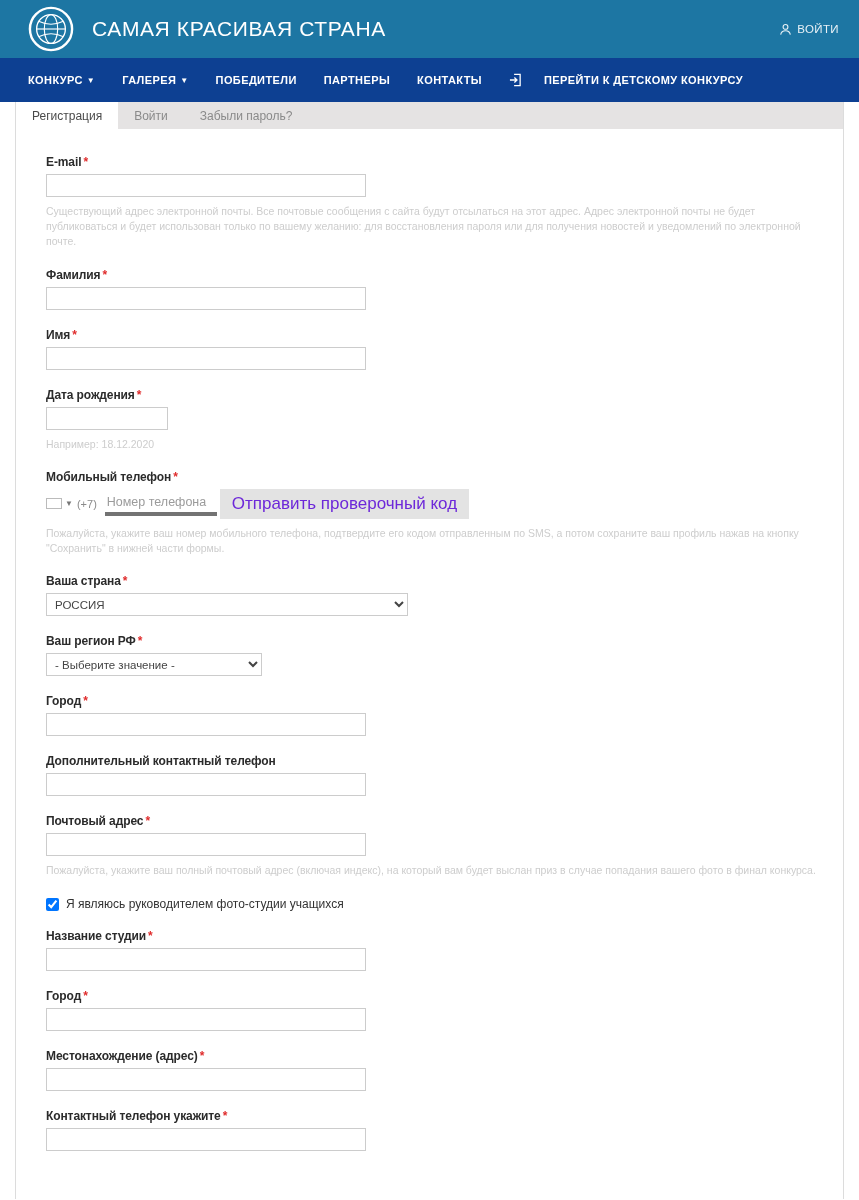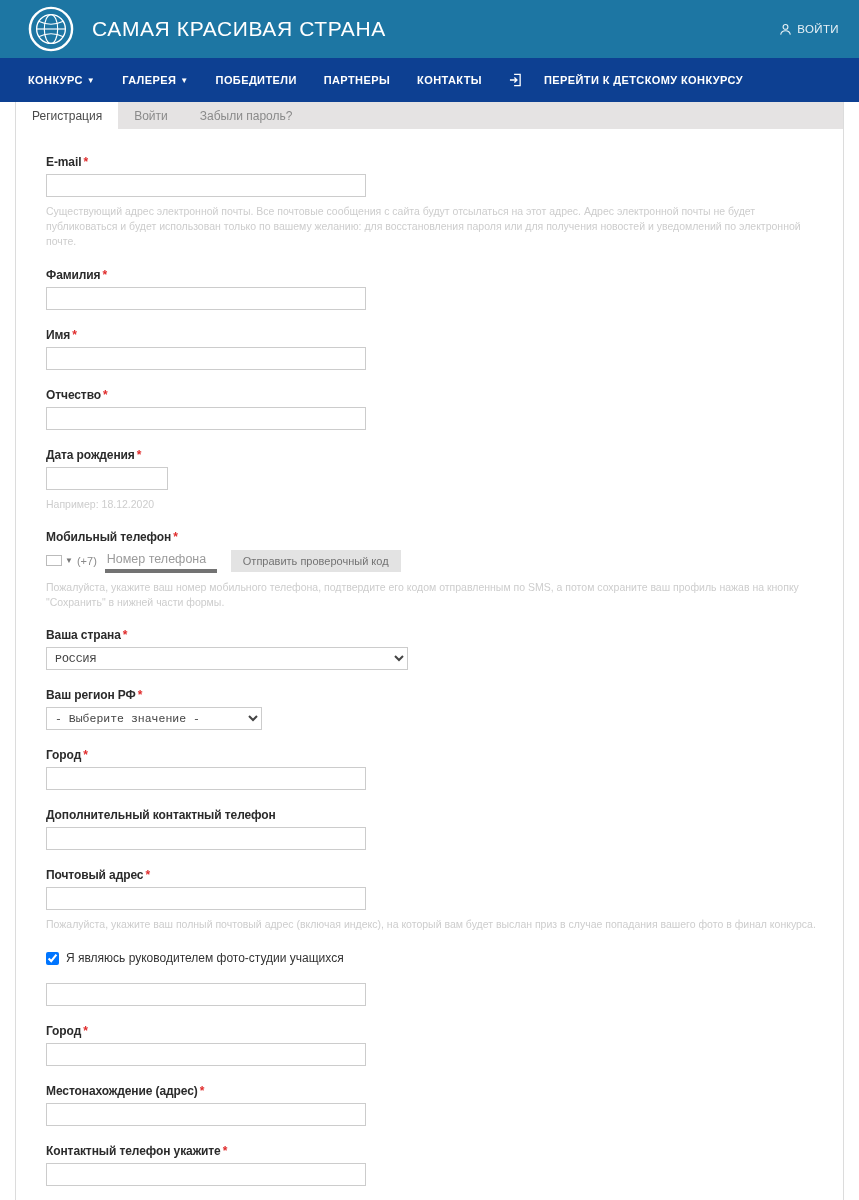--- a/index.html
+++ b/index.html
@@ -25,33 +25,33 @@
   .tab.active { background:#fff; color:#4a4a4a; }
 
   
   .form { padding:26px 20px 30px 30px; }
   .fg { margin-bottom:18px; }
   .lbl { display:block; font-size:12px; font-weight:700; color:#2b2b2b; margin-bottom:5px; letter-spacing:-.1px; }
   .req { color:#e02c2c; font-weight:700; margin-left:2px; }
   .txt { width:320px; height:23px; border:1px solid #ccc; background:#fff; padding:2px 6px; font-size:12px; font-family:"Liberation Sans",sans-serif; color:#333; }
   .txt.small { width:122px; }
   .help { font-size:10.5px; color:#cdcdcd; line-height:1.45; margin-top:7px; max-width:805px; }
-  select { height:23px; border:1px solid #ccc; background:#fff; font-size:11.5px; color:#444; font-family:Liberation Mono, monospace; padding:0 4px; }
+  select { height:23px; border:1px solid #ccc; background:#fff; font-size:11.5px; color:#444; font-family:Liberation Sans, sans-serif; padding:0 4px; }
   .sel-country { width:362px; }
   .sel-region { width:216px; }
 
   
   .phone-row { display:flex; align-items:center; gap:0; }
   .flag-box { display:flex; align-items:center; gap:3px; cursor:pointer; }
   .flag { width:16px; height:11px; border:1px solid #bbb; display:block; }
   .flag .b1{height:33.4%;background:#f5f5f5;} .flag .b2{height:33.3%;background:#1b43a0;} .flag .b3{height:33.3%;background:#d32b1e;}
   .cc { font-size:11px; color:#8a8a8a; margin:0 8px 0 4px; }
   .phone-input { width:112px; border:none; border-bottom:4px solid #737373; font-size:12.5px; color:#333; padding:3px 2px; outline:none; background:transparent; font-family:"Liberation Sans",sans-serif; }
   .phone-input::placeholder { color:#9b9b9b; }
-  .send-code { margin-left:14px; background:#e3e3e3; border:none; color:#737373; font-size:11px; padding:5px 12px; cursor:pointer; font-family:"Liberation Sans",sans-serif; }
+  .send-code { margin-left:3px; background:#e3e3e3; border:none; color:#6d28d9; font-size:17px; padding:5px 12px; cursor:pointer; font-family:"Liberation Sans",sans-serif; }
 
   
   .chk-row { display:flex; align-items:flex-start; gap:7px; margin-bottom:18px; }
   .chk { width:13px; height:13px; margin-top:1px; flex:0 0 auto; }
   .chk-lbl { font-size:12px; color:#333; }
 </style>
 </head>
 <body>
 
 <header class="hdr">
@@ -118,24 +118,20 @@
     <div class="fg">
       <label class="lbl"><span>Фамилия</span><span class="req">*</span></label>
       <input class="txt" type="text" style="">
     </div>
 
     <div class="fg">
       <label class="lbl"><span>Имя</span><span class="req">*</span></label>
       <input class="txt" type="text" style="">
     </div>
 
-    <div class="fg">
-      <label class="lbl"><span>Отчество</span><span class="req">*</span></label>
-      <input class="txt" type="text" style="">
-    </div>
 
     <div class="fg">
       <label class="lbl"><span>Дата рождения</span><span class="req">*</span></label>
       <input class="txt small" type="text" style="">
       <div class="help">Например: 18.12.2020</div>
     </div>
 
     <div class="fg">
       <label class="lbl"><span>Мобильный телефон</span><span class="req">*</span></label>
       <div class="phone-row">
@@ -179,20 +175,21 @@
       <input class="txt" type="text" style="">
       <div class="help">Пожалуйста, укажите ваш полный почтовый адрес (включая индекс), на который вам будет выслан приз в случае попадания вашего фото в финал конкурса.</div>
     </div>
 
     <div class="chk-row">
       <input class="chk" type="checkbox" checked="" style="">
       <span class="chk-lbl">Я являюсь руководителем фото-студии учащихся</span>
     </div>
 
     <div class="fg">
+      <label class="lbl"><span>Название студии</span><span class="req">*</span></label>
       <input class="txt" type="text" style="">
     </div>
 
     <div class="fg">
       <label class="lbl"><span>Город</span><span class="req">*</span></label>
       <input class="txt" type="text" style="">
     </div>
 
     <div class="fg">
       <label class="lbl"><span>Местонахождение (адрес)</span><span class="req">*</span></label>

